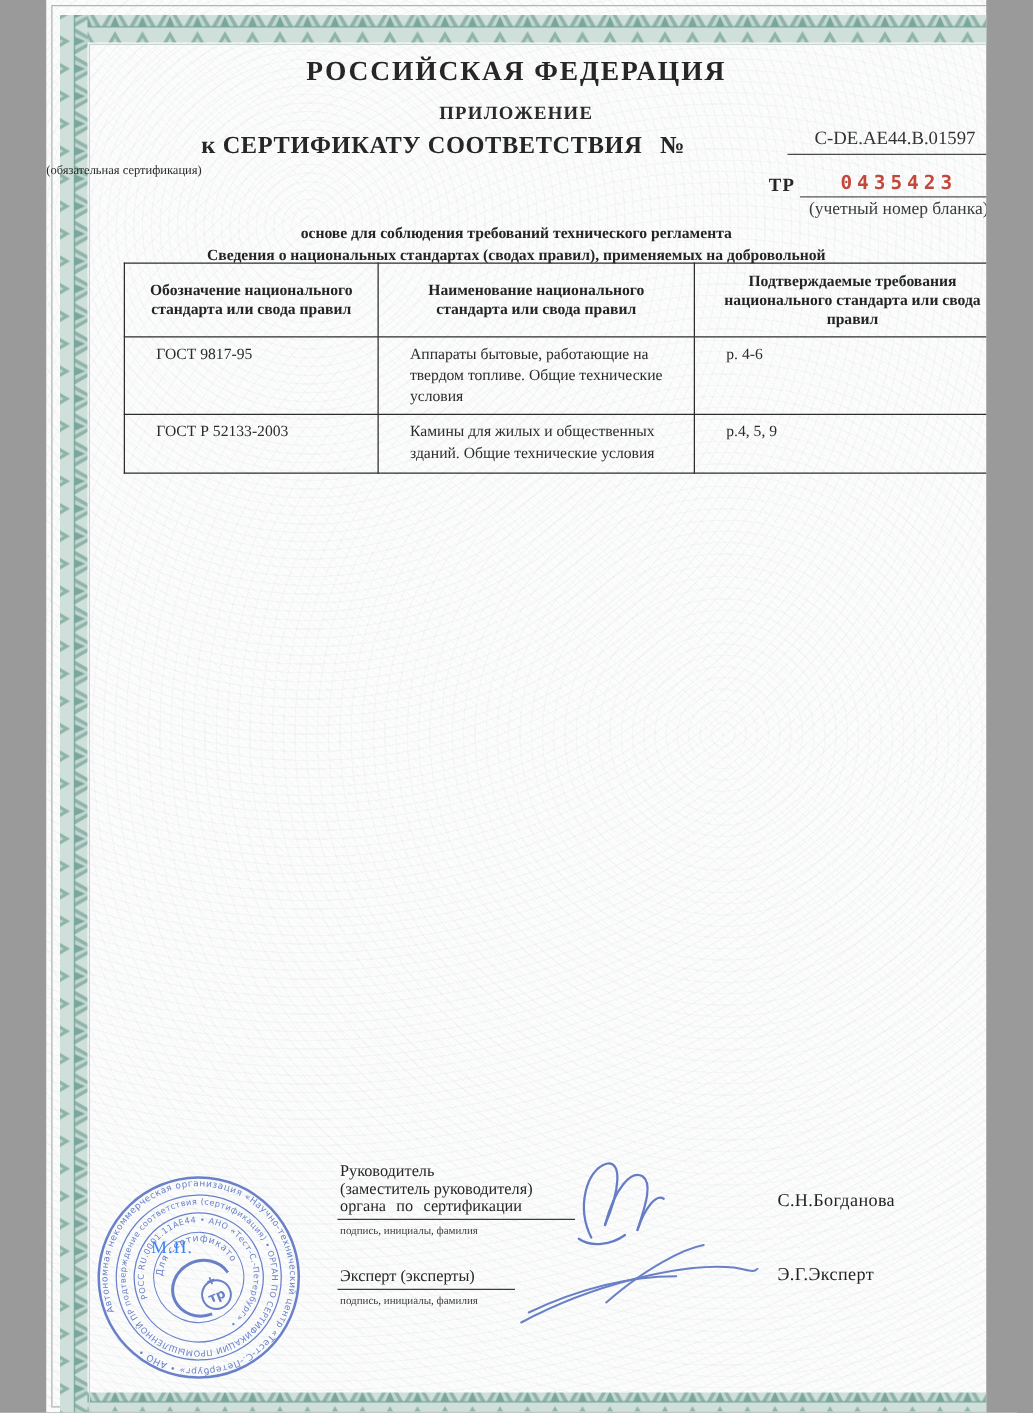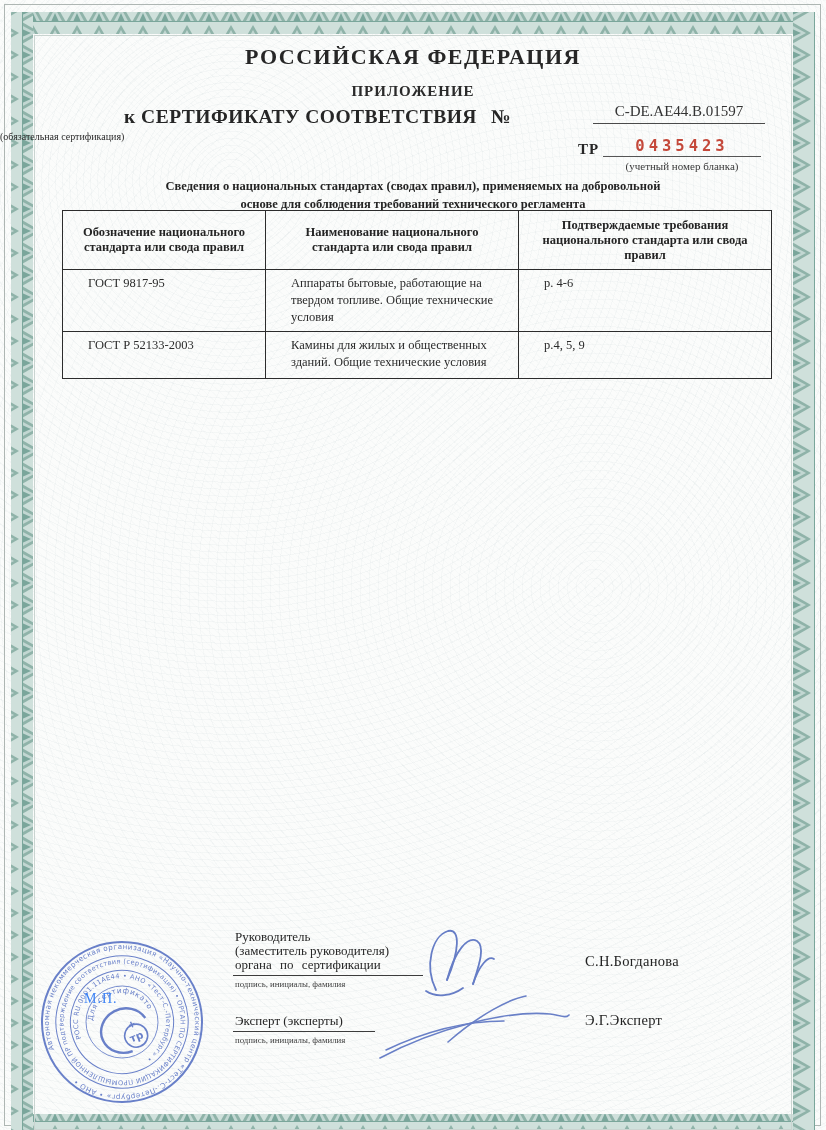--- a/index.html
+++ b/index.html
@@ -1,17 +1,17 @@
 <!DOCTYPE html>
 <html><head>
 <meta charset="utf-8">
 <style>
   html,body{margin:0;padding:0;background:#9a9a9a;}
   .page{
-    position:relative; width:826px; height:1130px; margin:0 auto;
+    position:relative; width:752px; height:1130px; margin:0 auto;
     background:#fbfcfb; overflow:hidden;
     font-family:"Liberation Serif","DejaVu Serif",serif; color:#222;
   }
   .page::before{
     content:""; position:absolute; inset:0; z-index:0; pointer-events:none;
     background-image:
       repeating-radial-gradient(circle at 28% 16%, rgba(110,140,150,.05) 0 1px, transparent 1px 7px),
       repeating-radial-gradient(circle at 72% 52%, rgba(110,140,150,.045) 0 1px, transparent 1px 9px),
       repeating-linear-gradient(42deg, rgba(120,150,160,.03) 0 1px, transparent 1px 5px);
   }
@@ -22,21 +22,21 @@
 
   .country{left:0;right:0;top:44px;text-align:center;font-size:22px;font-weight:bold;letter-spacing:1.5px;color:#262626;}
   .appendix{left:0;right:0;top:83px;text-align:center;font-size:15px;font-weight:bold;letter-spacing:1px;color:#2a2a2a;}
   .title-line{left:124px;top:106px;font-size:19.5px;font-weight:bold;letter-spacing:.5px;color:#262626;white-space:nowrap;text-align:right;}
   .num-sign{margin-left:14px;}
   .certnum-box{left:593px;top:103px;width:172px;border-bottom:1.2px solid #4a4a4a;text-align:center;font-size:15px;color:#333;padding-bottom:3px;}
   .cert-type{left:0;right:0;top:131px;text-align:left;font-size:10px;font-weight:normal;color:#2a2a2a;}
   .tr-label{left:578px;top:141px;font-size:15px;font-weight:bold;letter-spacing:1px;color:#262626;}
   .tr-box{left:603px;top:137px;width:158px;border-bottom:1.3px solid #555;text-align:center;padding-bottom:1px;}
   .tr-num{font-family:"DejaVu Sans Mono",monospace;font-size:15.5px;font-weight:bold;letter-spacing:4px;color:#c4483a;}
-  .tr-caption{left:603px;top:160px;width:158px;text-align:center;font-size:11px;color:#3a3a3a;}
+  .tr-caption{left:603px;top:160px;width:158px;text-align:center;font-size:14px;color:#3a3a3a;}
 
   .intro{left:0;right:0;top:177px;text-align:center;font-size:12.5px;font-weight:bold;line-height:1.45;color:#242424;}
 
   table.std{left:62px;top:210px;position:absolute;border-collapse:collapse;width:709px;table-layout:fixed;}
   table.std th,table.std td{border:1.6px solid #2c2c2c;font-size:12.5px;vertical-align:top;padding:5px 25px;}
   table.std th{font-weight:bold;text-align:center;vertical-align:middle;padding:6px 10px;height:46px;color:#242424;}
   table.std td{color:#2b2b2b;line-height:1.35;}
   td.c1{padding-top:8px;}
   tr.r1 td{height:50px;}
   tr.r2 td{height:36px;}
@@ -86,22 +86,22 @@
   </div>
   <div class="abs content certnum-box">C-DE.AE44.B.01597</div>
   <div class="abs content cert-type">(обязательная сертификация)</div>
   <div class="abs content tr-label">ТР</div>
   <div class="abs content tr-box">
     <span class="tr-num">0435423</span>
   </div>
   <div class="abs content tr-caption">(учетный номер бланка)</div>
 
   <div class="abs content intro">
+    <div>основе для соблюдения требований технического регламента</div>
     <div>Сведения о национальных стандартах (сводах правил), применяемых на добровольной</div>
-    <div>основе для соблюдения требований технического регламента</div>
   </div>
 
   <table class="std content">
     <colgroup>
         <col style="width:203px">
         <col style="width:253px">
         <col style="width:253px">
       </colgroup>
     <thead>
       <tr>

